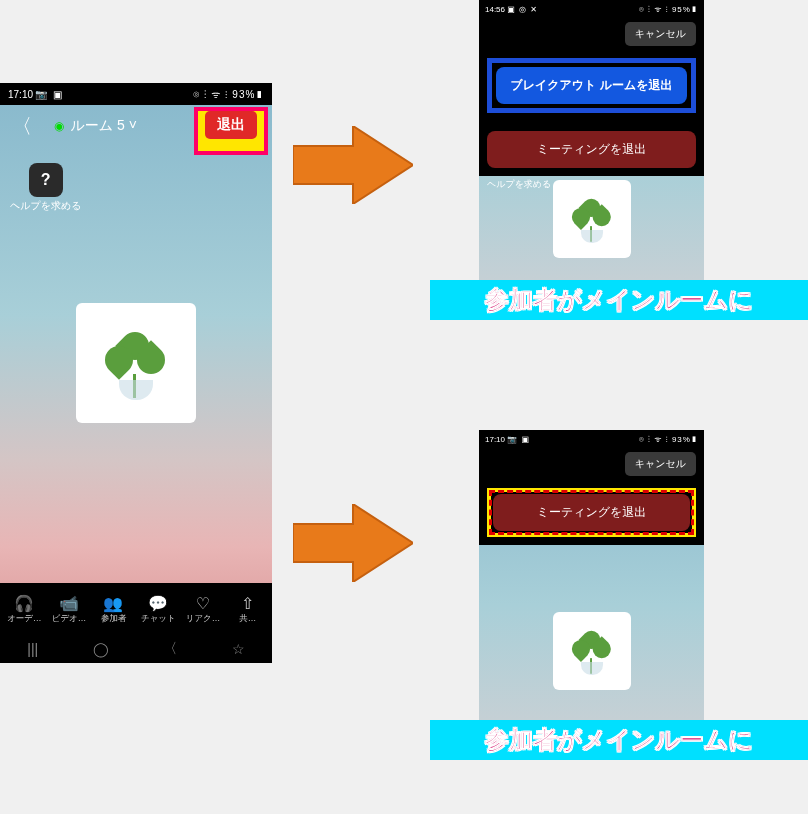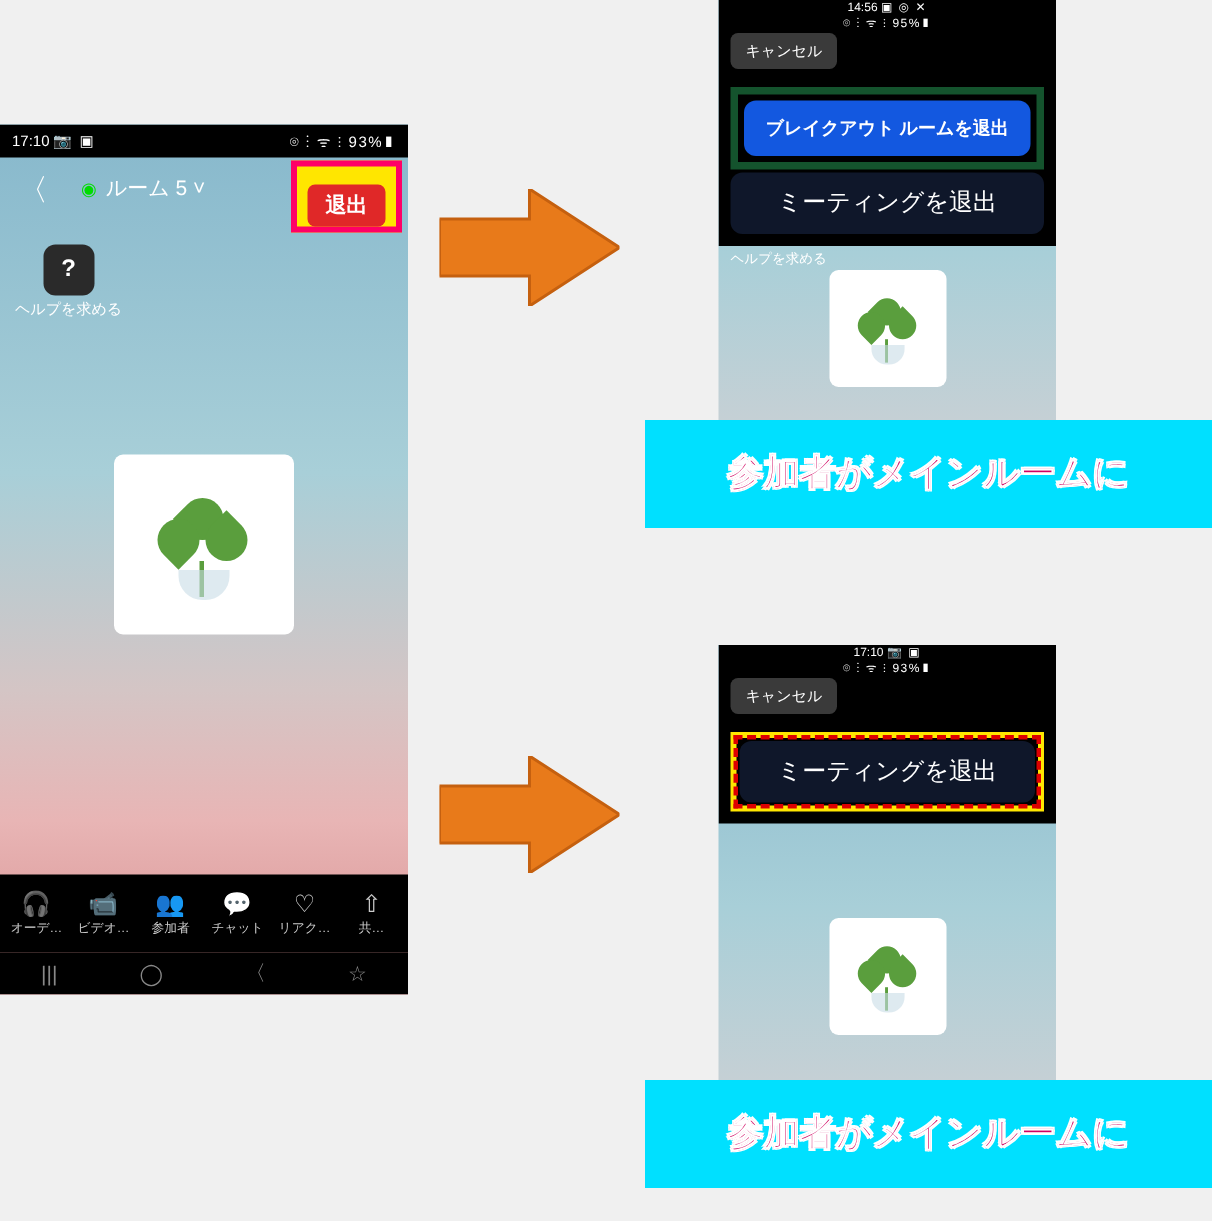--- a/index.html
+++ b/index.html
@@ -45,21 +45,21 @@
 
   .exit-highlight {
     position: absolute;
     right: 4px;
     top: 2px;
     width: 74px;
     height: 48px;
     background: #ffe600;
     border: 4px solid #ff0066;
     display: flex;
-    align-items: flex-end;
+    align-items: flex-start;
     justify-content: center;
   }
   .exit-btn {
     background: #e02828;
     color: #fff;
     font-size: 14px;
     font-weight: 600;
     padding: 5px 12px;
     border-radius: 5px;
   }
@@ -167,57 +167,57 @@
   }
   .phone2 .statusbar, .phone3 .statusbar {
     height: 18px;
     background: #000;
     color: #fff;
     font-size: 8px;
     display: flex;
     justify-content: space-between;
     align-items: center;
     padding: 0 6px;
-    flex-direction: column;
   }
   .cancel-row {
     background: #000;
+    text-align: right;
     padding: 4px 8px;
   }
   .cancel-btn {
     display: inline-block;
     background: #3a3a3a;
     color: #fff;
     font-size: 10px;
     padding: 5px 10px;
     border-radius: 5px;
   }
   .menu-panel {
     background: #000;
     padding: 8px;
   }
   .highlight-pink {
-    border: 5px solid #14532d;
+    border: 5px solid #1d4ed8;
     padding: 4px;
-    margin-bottom: 2px;
+    margin-bottom: 18px;
   }
   .leave-breakout {
     background: #1358e0;
     color: #fff;
     text-align: center;
     font-size: 12px;
     font-weight: 600;
     padding: 10px 4px;
     border-radius: 8px;
   }
   .leave-meeting {
-    background: #0f172a;
+    background: #7f1d1d;
     color: #fff;
     text-align: center;
-    font-size: 16px;
+    font-size: 12px;
     padding: 10px 4px;
     border-radius: 8px;
   }
   .help-small {
     color: #fff;
     font-size: 9px;
     padding: 2px 8px;
   }
   .phone2 .avatar-block { top: 180px; width: 78px; height: 78px; }
   .phone2 .clover, .phone3 .clover { transform: scale(0.65); }
@@ -255,21 +255,21 @@
   }
 
   
   .caption {
     position: absolute;
     background: #00e0ff;
     color: #d00060;
     font-size: 24px;
     font-weight: 700;
     text-align: center;
-    padding: 20px 20px;
+    padding: 4px 20px;
     line-height: 1.35;
     -webkit-text-stroke: 0.5px #fff;
     text-shadow: -1px -1px 0 #fff, 1px -1px 0 #fff, -1px 1px 0 #fff, 1px 1px 0 #fff;
   }
   .caption1 { left: 430px; top: 280px; width: 378px; }
   .caption2 { left: 430px; top: 720px; width: 378px; }
 
   
   .arrow {
     position: absolute;

